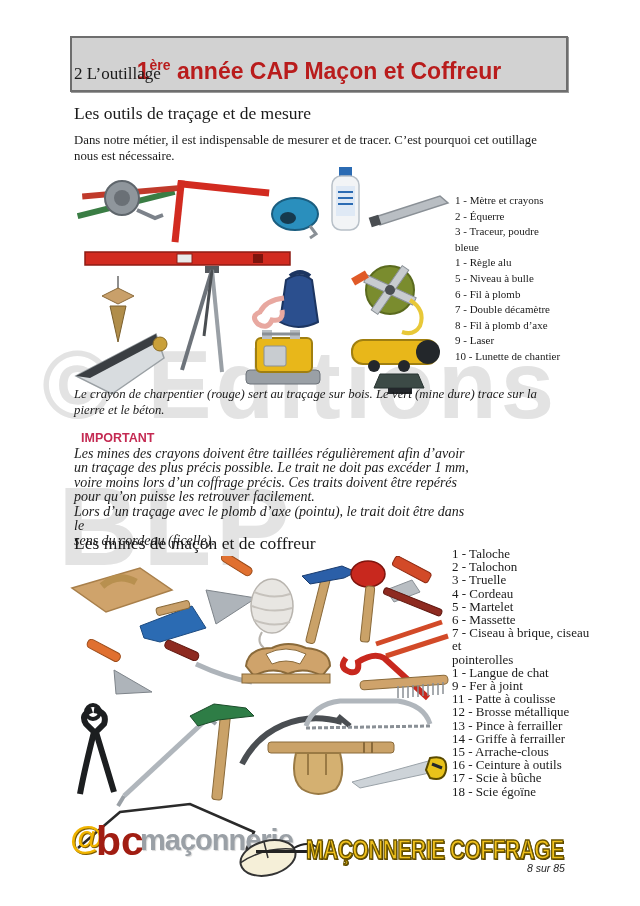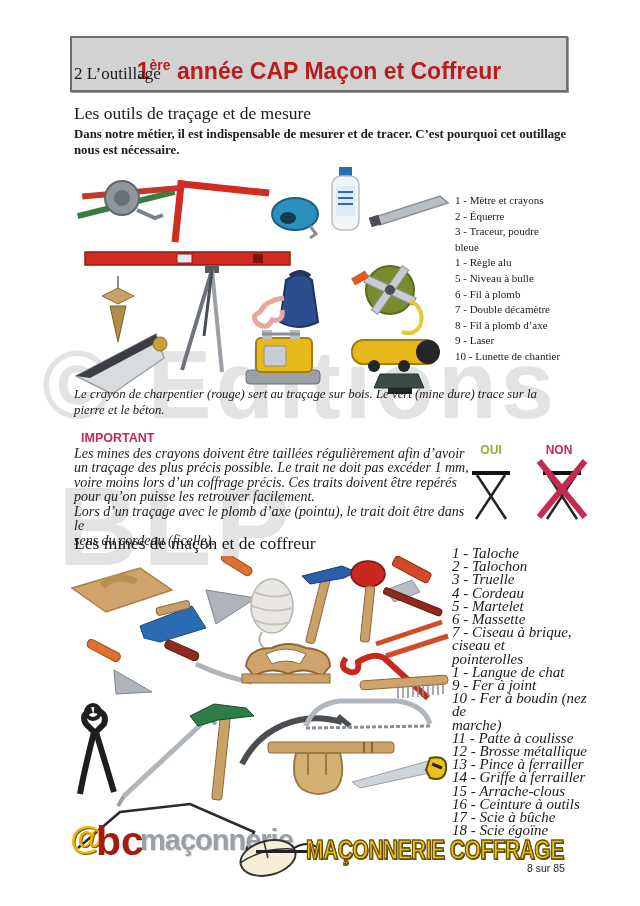--- a/index.html
+++ b/index.html
@@ -22,21 +22,21 @@
       font-family:"Liberation Sans", sans-serif;font-weight:bold;font-size:23px;
       padding-top:19px;color:#b91c1c;}
   .header-box sup{font-size:14px;vertical-align:super;}
 
   .h-chapter{left:74px;top:64px;font-size:17px;}
   .h-sub{left:74px;font-size:17.5px;}
   .p-body{font-size:12.8px;line-height:16px;}
 
   .tool-list{font-size:11px;line-height:15.6px;}
   .tool-list .li{white-space:pre-line;}
-  .tool-list2{font-style:italic;font-size:15px;line-height:13.2px;}
+  .tool-list2{font-size:13px;line-height:13.2px;}
 
   .important{font-family:"Liberation Sans", sans-serif;font-weight:bold;
       font-size:12.5px;color:#c42a52;padding-left:7px;}
   .imp-text{font-style:italic;font-size:14px;line-height:14.4px;}
 
   .ouinon{display:flex;gap:22px;}
   .on-col{width:46px;text-align:center;font-family:"Liberation Sans", sans-serif;
       font-weight:bold;font-size:12px;}
   .oui-lab{color:#92ab3c;} .non-lab{color:#c42a52;}
 
@@ -46,37 +46,37 @@
   .logo-bc{font-family:Liberation Sans, sans-serif;font-weight:bold;font-size:41px;
       color:#a11d12;}
   .logo-mac{font-family:"Liberation Sans", sans-serif;font-weight:bold;font-size:29px;
       color:#9aa0a6;letter-spacing:-1px;text-shadow:1px 1px 1px #d8d8d8;}
   .banner{left:306px;top:834px;font-family:"Liberation Sans", sans-serif;
       font-weight:bold;font-size:21px;letter-spacing:-0.5px;color:#f0c11c;
       transform:scale(1,1.3);transform-origin:left top;
       -webkit-text-stroke:1.2px #6b5500;text-shadow:1px 1px 0 #3f3100;}
   .connector{left:256px;top:850px;width:52px;height:3px;background:#222;}
   .page-num{left:527px;top:862px;font-family:"Liberation Sans", sans-serif;
-      font-size:10.5px;color:#222;}
+      font-size:10.5px;color:#222;font-style:italic;}
 </style>
 </head>
 <body>
 
 <div class="page">
 
   <div class="wm wm1">© Editions</div>
   <div class="wm wm2">BLP</div>
 
   <div class="abs header-box z">
     <span>1</span><sup>ère</sup><span> année CAP Maçon et Coffreur</span>
   </div>
 
   <div class="abs h-chapter z">2 L’outillage</div>
   <div class="abs h-sub z" style="top:103px;">Les outils de traçage et de mesure</div>
-  <div class="abs p-body pre z" style="left:74px;top:126px;width:510px;font-weight:bold;">Dans notre métier, il est indispensable de mesurer et de tracer. C’est pourquoi cet outillage
+  <div class="abs p-body pre z" style="left:74px;top:132px;width:510px;">Dans notre métier, il est indispensable de mesurer et de tracer. C’est pourquoi cet outillage
 nous est nécessaire.</div>
 
   <svg class="abs z" style="left:60px;top:162px;" width="392" height="240" viewBox="0 0 392 240">
 
     <g transform="translate(22,12)">
       <rect x="-6" y="28" width="100" height="6" fill="#3a7d44" transform="rotate(-14 40 30)"></rect>
       <rect x="0" y="16" width="96" height="6" fill="#c03a2b" transform="rotate(-5 40 18)"></rect>
       <circle cx="40" cy="24" r="17" fill="#8f969c" stroke="#5f666c" stroke-width="2"></circle>
       <circle cx="40" cy="24" r="8" fill="#6a7076"></circle>
       <path d="M55,36 l18,8 l8,-3" stroke="#7c828a" stroke-width="4" fill="none"></path>
@@ -183,40 +183,20 @@
   <div class="abs p-body pre z" style="left:74px;top:386px;width:505px;font-style:italic;">Le crayon de charpentier (rouge) sert au traçage sur bois. Le vert (mine dure) trace sur la
 pierre et le béton.</div>
   <div class="abs important z" style="left:74px;top:431px;">IMPORTANT</div>
   <div class="abs imp-text pre z" style="left:74px;top:447px;width:402px;">Les mines des crayons doivent être taillées régulièrement afin d’avoir
 un traçage des plus précis possible. Le trait ne doit pas excéder 1 mm,
 voire moins lors d’un coffrage précis. Ces traits doivent être repérés
 pour qu’on puisse les retrouver facilement.</div>
   <div class="abs imp-text pre z" style="left:74px;top:505px;width:402px;">Lors d’un traçage avec le plomb d’axe (pointu), le trait doit être dans le
 sens du cordeau (ficelle).</div>
 
-  <div class="abs ouinon z" style="left:468px;top:443px;">
-    <div class="on-col">
-      <div class="oui-lab">OUI</div>
-      <svg width="46" height="64" viewBox="0 0 46 64">
-        <line x1="4" y1="16" x2="42" y2="16" stroke="#111" stroke-width="4"></line>
-        <line x1="9" y1="18" x2="38" y2="62" stroke="#222" stroke-width="2.5"></line>
-        <line x1="37" y1="18" x2="8" y2="62" stroke="#222" stroke-width="2.5"></line>
-      </svg>
-    </div>
-    <div class="on-col">
-      <div class="non-lab">NON</div>
-      <svg width="52" height="64" viewBox="0 0 52 64">
-        <line x1="7" y1="16" x2="45" y2="16" stroke="#111" stroke-width="4"></line>
-        <line x1="12" y1="18" x2="41" y2="62" stroke="#222" stroke-width="2.5"></line>
-        <line x1="40" y1="18" x2="11" y2="62" stroke="#222" stroke-width="2.5"></line>
-        <line x1="3" y1="4" x2="49" y2="60" stroke="#c42a52" stroke-width="6"></line>
-        <line x1="49" y1="4" x2="3" y2="60" stroke="#c42a52" stroke-width="6"></line>
-      </svg>
-    </div>
-  </div>
 
   <div class="abs h-sub z" style="top:533px;">Les mines de maçon et de coffreur</div>
 
   <svg class="abs z" style="left:60px;top:556px;" width="392" height="252" viewBox="0 0 392 252">
 
     <g>
       <polygon points="12,32 80,12 112,34 46,56" fill="#cfa36b" stroke="#a87f4a" stroke-width="1.5"></polygon>
       <path d="M42,30 q16,-14 34,-4" stroke="#b8904f" stroke-width="7" fill="none"></path>
     </g>
 
@@ -336,22 +316,20 @@
     <div class="li">1 - Taloche</div>
     <div class="li">2 - Talochon</div>
     <div class="li">3 - Truelle</div>
     <div class="li">4 - Cordeau</div>
     <div class="li">5 - Martelet</div>
     <div class="li">6 - Massette</div>
     <div class="li">7 - Ciseau à brique, ciseau et
 pointerolles</div>
     <div class="li">1 - Langue de chat</div>
     <div class="li">9 - Fer à joint</div>
-    <div class="li">10 - Fer à boudin (nez de
-marche)</div>
     <div class="li">11 - Patte à coulisse</div>
     <div class="li">12 - Brosse métallique</div>
     <div class="li">13 - Pince à ferrailler</div>
     <div class="li">14 - Griffe à ferrailler</div>
     <div class="li">15 - Arrache-clous</div>
     <div class="li">16 - Ceinture à outils</div>
     <div class="li">17 - Scie à bûche</div>
     <div class="li">18 - Scie égoïne</div>
   </div>
 

